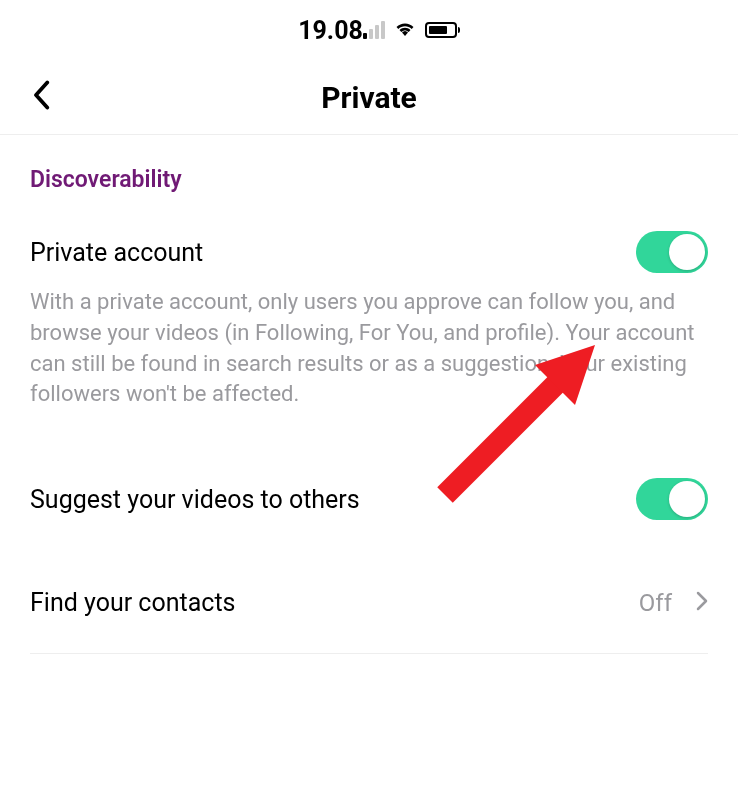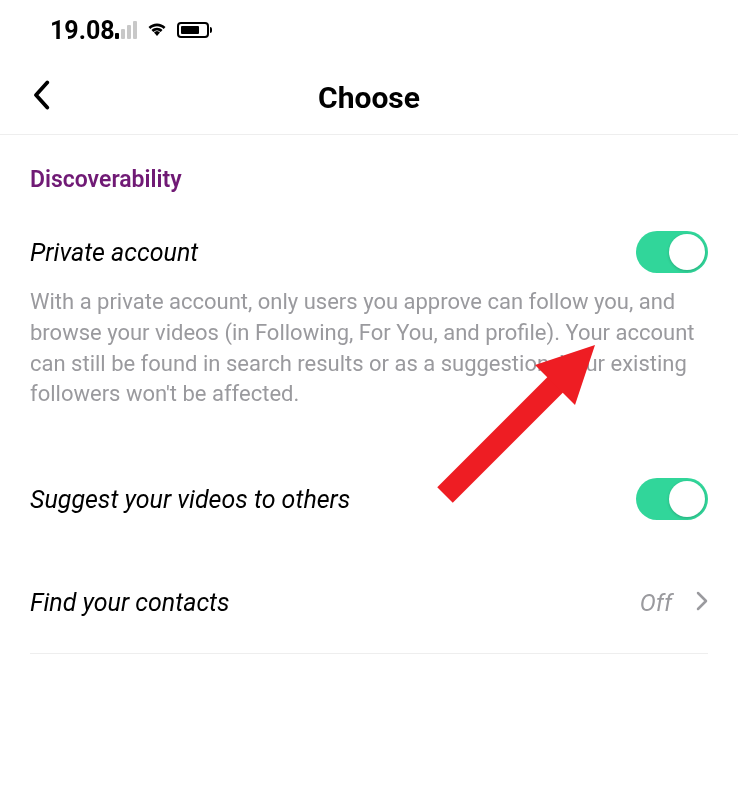--- a/index.html
+++ b/index.html
@@ -10,21 +10,21 @@
     }
     body {
       width: 738px;
       height: 799px;
       background: #ffffff;
       position: relative;
       overflow: hidden;
     }
     .status-bar {
       display: flex;
-      justify-content: flex-start;
+      justify-content: center;
       align-items: center;
       padding: 10px 30px 10px 50px;
       height: 60px;
     }
     .time {
       font-size: 25px;
       font-weight: 700;
       color: #000;
     }
     .status-icons {
@@ -111,21 +111,20 @@
       font-size: 23px;
       font-weight: 600;
       color: #701a75;
       margin-top: 31px;
       margin-bottom: 38px;
     }
     .row {
       display: flex;
       justify-content: space-between;
       align-items: center;
-      font-style: italic;
     }
     .row-title {
       font-size: 25px;
       font-weight: 400;
       color: #000;
     }
     .row-desc {
       font-size: 22px;
       color: #9a9a9e;
       line-height: 1.4;
@@ -211,21 +210,21 @@
     </div>
   </div>
 </div>
 
 <div class="nav-bar">
   <div class="back-btn">
     <svg viewBox="0 0 14 24">
       <path d="M12 2 L3 12 L12 22" stroke="#000" stroke-width="3" fill="none" stroke-linecap="round" stroke-linejoin="round"></path>
     </svg>
   </div>
-  <div class="nav-title">Choose</div>
+  <div class="nav-title">Private</div>
 </div>
 
 <div class="content">
   <div class="section-header">Discoverability</div>
 
   <div class="block1">
     <div class="row">
       <div class="row-title">Private account</div>
       <div class="toggle">
         <div class="toggle-knob"></div>

